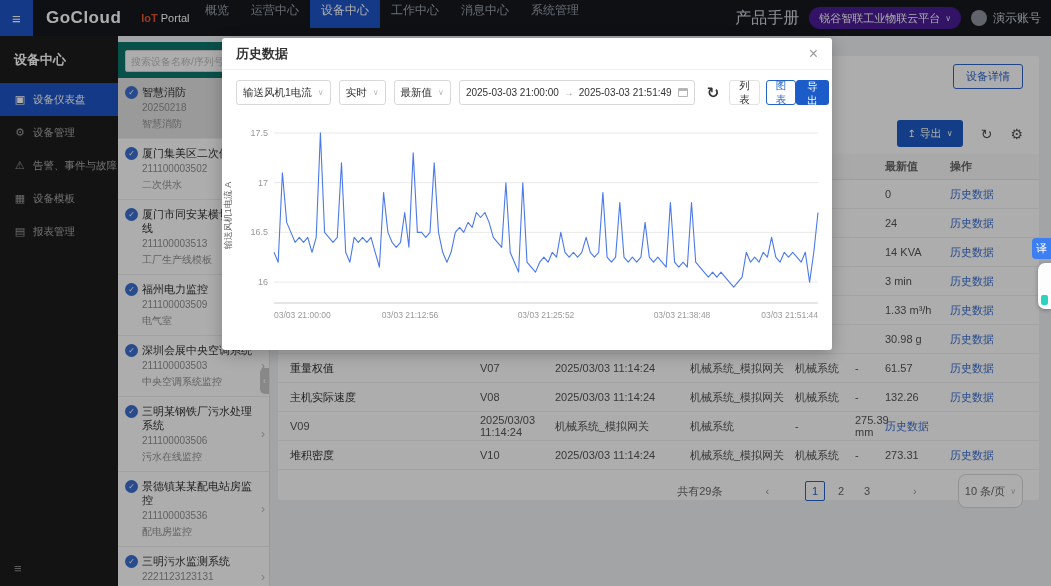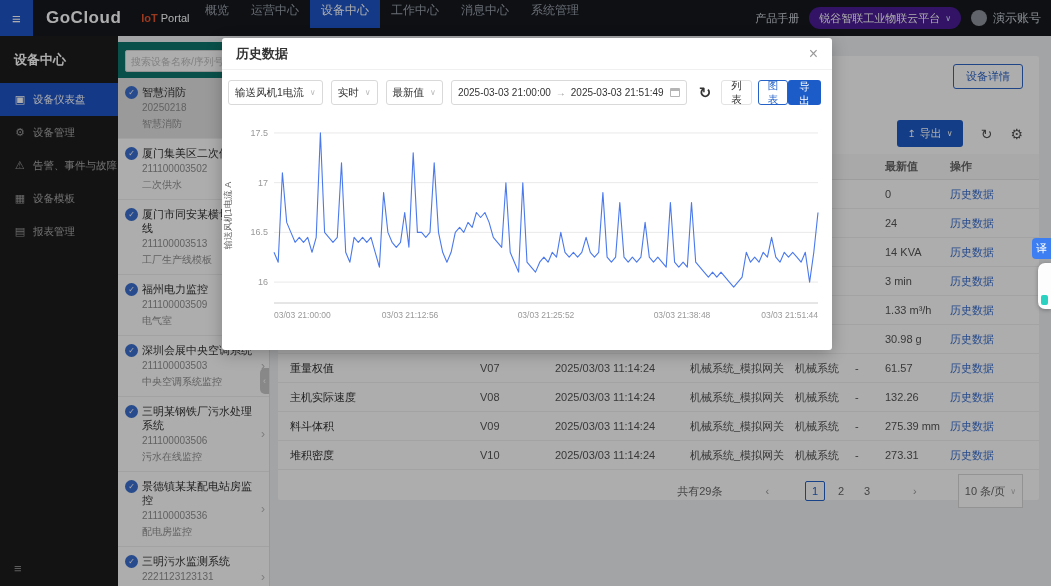--- a/index.html
+++ b/index.html
@@ -11,21 +11,21 @@
   .topbar { position:absolute; left:0; top:0; width:1051px; height:36px; background:#15181e; display:flex; align-items:center; z-index:1; }
   .burger { width:33px; height:36px; background:#1d54c8; color:#fff; display:flex; align-items:center; justify-content:center; font-size:15px; flex:0 0 33px; }
   .brand { display:flex; align-items:center; margin-left:13px; width:120px; }
   .brand .go { color:#fff; font-size:17px; font-weight:bold; letter-spacing:.5px; }
   .brand .iot { color:#e2542c; font-size:11px; font-weight:bold; margin-left:20px; }
   .brand .portal { color:#fff; font-size:11px; margin-left:3px; }
   .topnav { display:flex; height:52px; margin-left:28px; }
   .topnav .nav-item { height:36px; display:flex; align-items:center; padding:0 11px; color:#9ba1ac; font-size:12px; cursor:pointer; white-space:nowrap; }
   .topnav .nav-item.active { background:#1d54c8; color:#fff; }
   .topbar-right { margin-left:auto; display:flex; align-items:center; padding-right:10px; }
-  .manual { color:#ced3db; font-size:11px; margin-right:10px;font-family:Liberation Mono, monospace; }
+  .manual { color:#ced3db; font-size:16px; margin-right:10px;font-family:Liberation Mono, monospace; }
   .platform-pill { background:#4c1d95; color:#fff; font-size:11px; height:22px; border-radius:11px; display:flex; align-items:center; padding:0 10px; white-space:nowrap; }
   .platform-pill .caret { font-size:8px; margin-left:5px; color:#cfe0ff; }
   .avatar { width:16px; height:16px; border-radius:50%; background:#8f949c; margin:0 6px 0 10px; }
   .account { color:#ced3db; font-size:12px; }
 
   
   .sidebar { position:absolute; left:0; top:36px; width:118px; height:550px; background:#1d1d1d; z-index:1; }
   .side-title { color:#fff; font-size:13px; font-weight:bold; padding:15px 0 14px 14px; }
   .side-item { position:relative; height:33px; display:flex; align-items:center; color:#a8a8a8; font-size:10.5px; padding-left:12px; cursor:pointer; white-space:nowrap; }
   .side-item .s-icon { width:16px; font-size:11px; margin-right:5px; color:#9a9a9a; text-align:center; }
@@ -62,30 +62,30 @@
   .trow { display:grid; grid-template-columns:190px 75px 135px 105px 60px 30px 65px 1fr; align-items:center; height:29px; padding-left:12px; border-bottom:1px solid #f0f0f0; font-size:11px; color:#555; }
   .trow.thead { height:26px; background:#fafafa; color:#666; font-weight:bold; border-bottom:1px solid #e8e8e8; }
   .trow .c-name { color:#333; }
   .trow .link { color:#3a6fd0; cursor:pointer; }
 
   .pagination { position:absolute; right:16px; top:418px; display:flex; align-items:center; font-size:11px; color:#666;gap:28px; }
   .pagination .total { margin-right:10px; }
   .pg-arrow { color:#999; margin:0 5px; cursor:pointer; }
   .pg-num { min-width:20px; height:20px; line-height:18px; text-align:center; margin:0 3px; border-radius:2px; border:1px solid transparent; cursor:pointer; }
   .pg-num.active { border-color:#2563c9; color:#2563c9; background:#fff; }
-  .page-size { margin-left:8px; height:22px; border:1px solid #d9d9d9; border-radius:0; padding:16px 6px; display:flex; align-items:center; background:#fff; cursor:pointer; }
+  .page-size { margin-left:8px; height:22px; border:1px solid #d9d9d9; border-radius:8px; padding:16px 6px; display:flex; align-items:center; background:#fff; cursor:pointer; }
   .page-size .caret { font-size:8px; color:#bbb; margin-left:5px; }
 
   
   .mask { position:absolute; inset:0; background:rgba(0,0,0,.32); z-index:10; }
   .modal { position:absolute; left:222px; top:38px; width:610px; height:312px; background:#fff; border-radius:3px; box-shadow:0 4px 16px rgba(0,0,0,.25); z-index:20; }
   .m-head { height:32px; display:flex; align-items:center; padding:0 14px; border-bottom:1px solid #f0f0f0; }
   .m-title { font-size:13px; font-weight:bold; color:#333; }
   .m-close { margin-left:auto; color:#999; font-size:16px; cursor:pointer; line-height:1; }
-  .m-controls { display:flex; align-items:center; padding:10px 14px 6px 6px; }
+  .m-controls { display:flex; align-items:center; padding:10px 14px 6px 14px; }
   .sel { height:25px; border:1px solid #d9d9d9; border-radius:3px; background:#fff; display:flex; align-items:center; padding:0 6px; font-size:10.5px; color:#333; margin-right:8px; cursor:pointer; white-space:nowrap; }
   .sel .caret { color:#bbb; font-size:8px; margin-left:6px; }
   .daterange { height:25px; border:1px solid #d9d9d9; border-radius:3px; display:flex; align-items:center; padding:0 6px; font-size:10px; color:#333; margin-right:8px; white-space:nowrap; }
   .daterange .arrow { color:#999; margin:0 5px; }
   .cal-icon { width:10px; height:9px; border:1px solid #b5b5b5; border-top-width:3px; border-radius:1px; margin-left:6px; }
   .refresh { color:#333; font-size:15px; font-weight:bold; margin:0 10px 0 4px; cursor:pointer; }
   .seg { height:25px; display:flex; align-items:center; justify-content:center; padding:0 9px; font-size:10.5px; cursor:pointer; border-radius:3px; }
   .seg.plain { color:#333; border:1px solid #e3e3e3; margin-right:6px; }
   .seg.sel-seg { color:#2563c9; border:1px solid #2563c9; }
   .m-export { margin-left:auto; height:25px; padding:0 11px; background:#1c5cc8; color:#fff; border:none; border-radius:3px; font-size:10.5px; cursor:pointer; font-family:inherit; }
@@ -366,21 +366,20 @@
               <div>V08</div>
               <div>2025/03/03 11:14:24</div>
               <div>机械系统_模拟网关</div>
               <div>机械系统</div>
               <div>-</div>
               <div>132.26</div>
               <div class="link">历史数据</div>
             </div>
 
             <div class="trow">
-              <div class="c-name">料斗体积</div>
               <div>V09</div>
               <div>2025/03/03 11:14:24</div>
               <div>机械系统_模拟网关</div>
               <div>机械系统</div>
               <div>-</div>
               <div>275.39 mm</div>
               <div class="link">历史数据</div>
             </div>
 
             <div class="trow">

